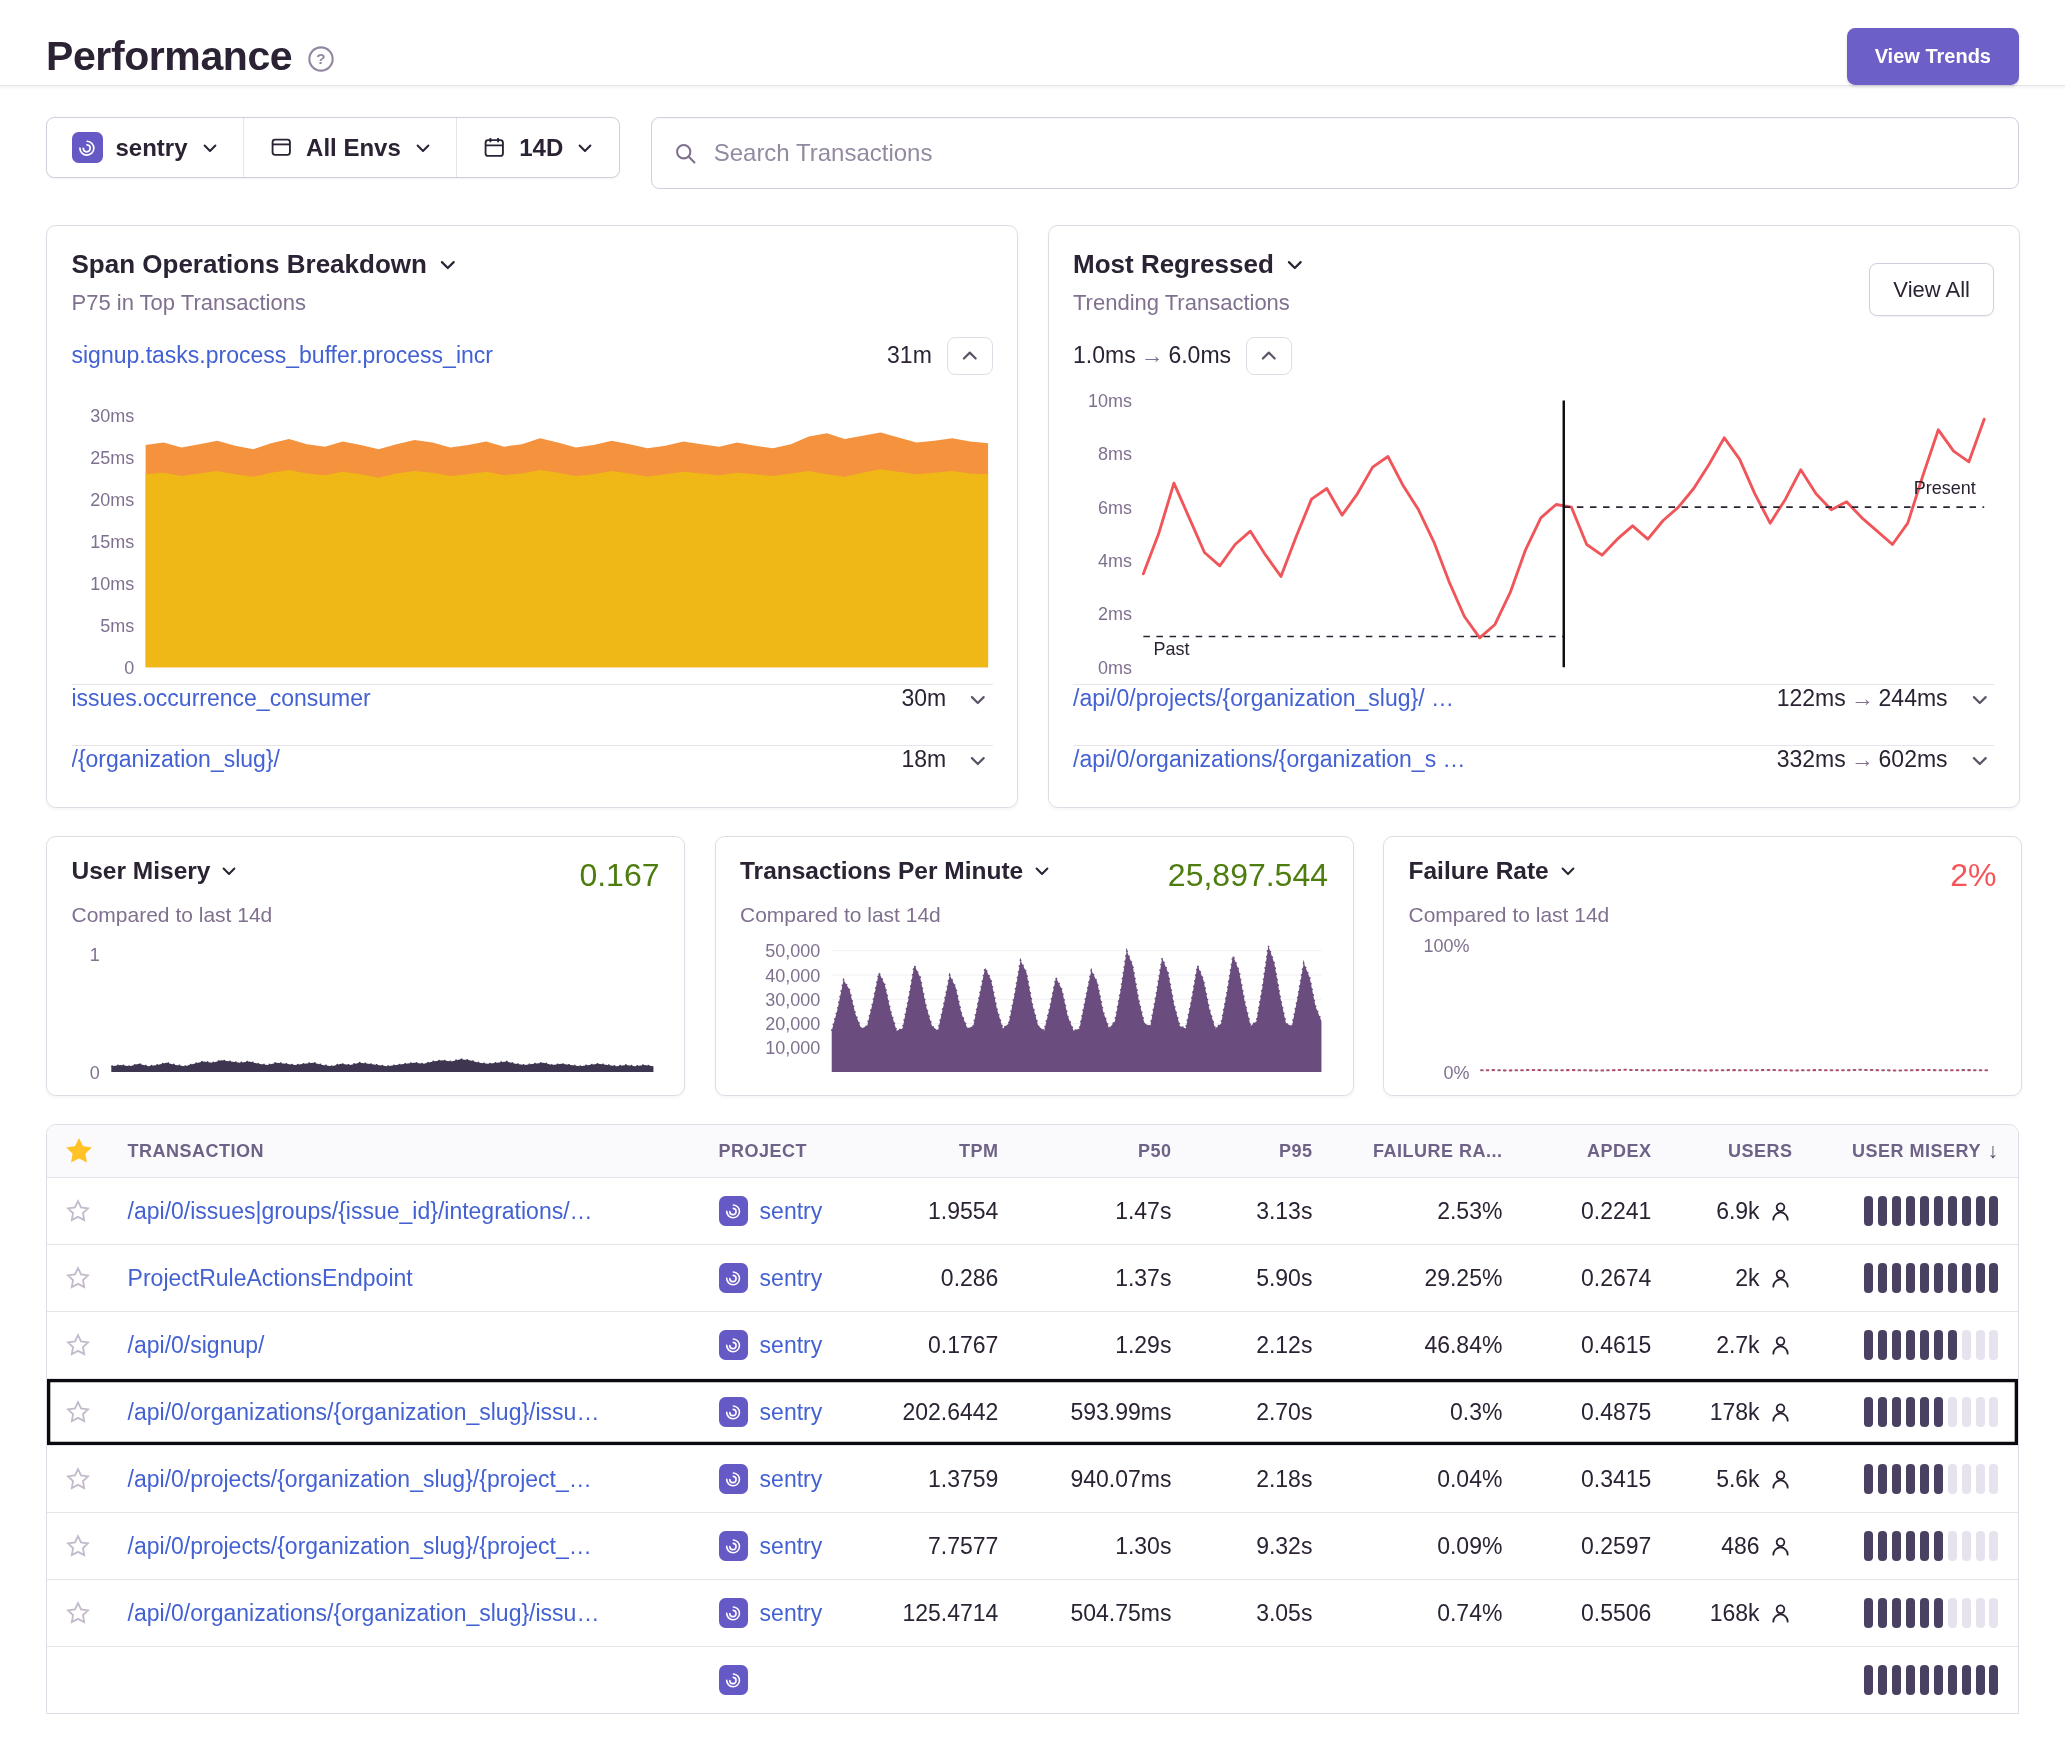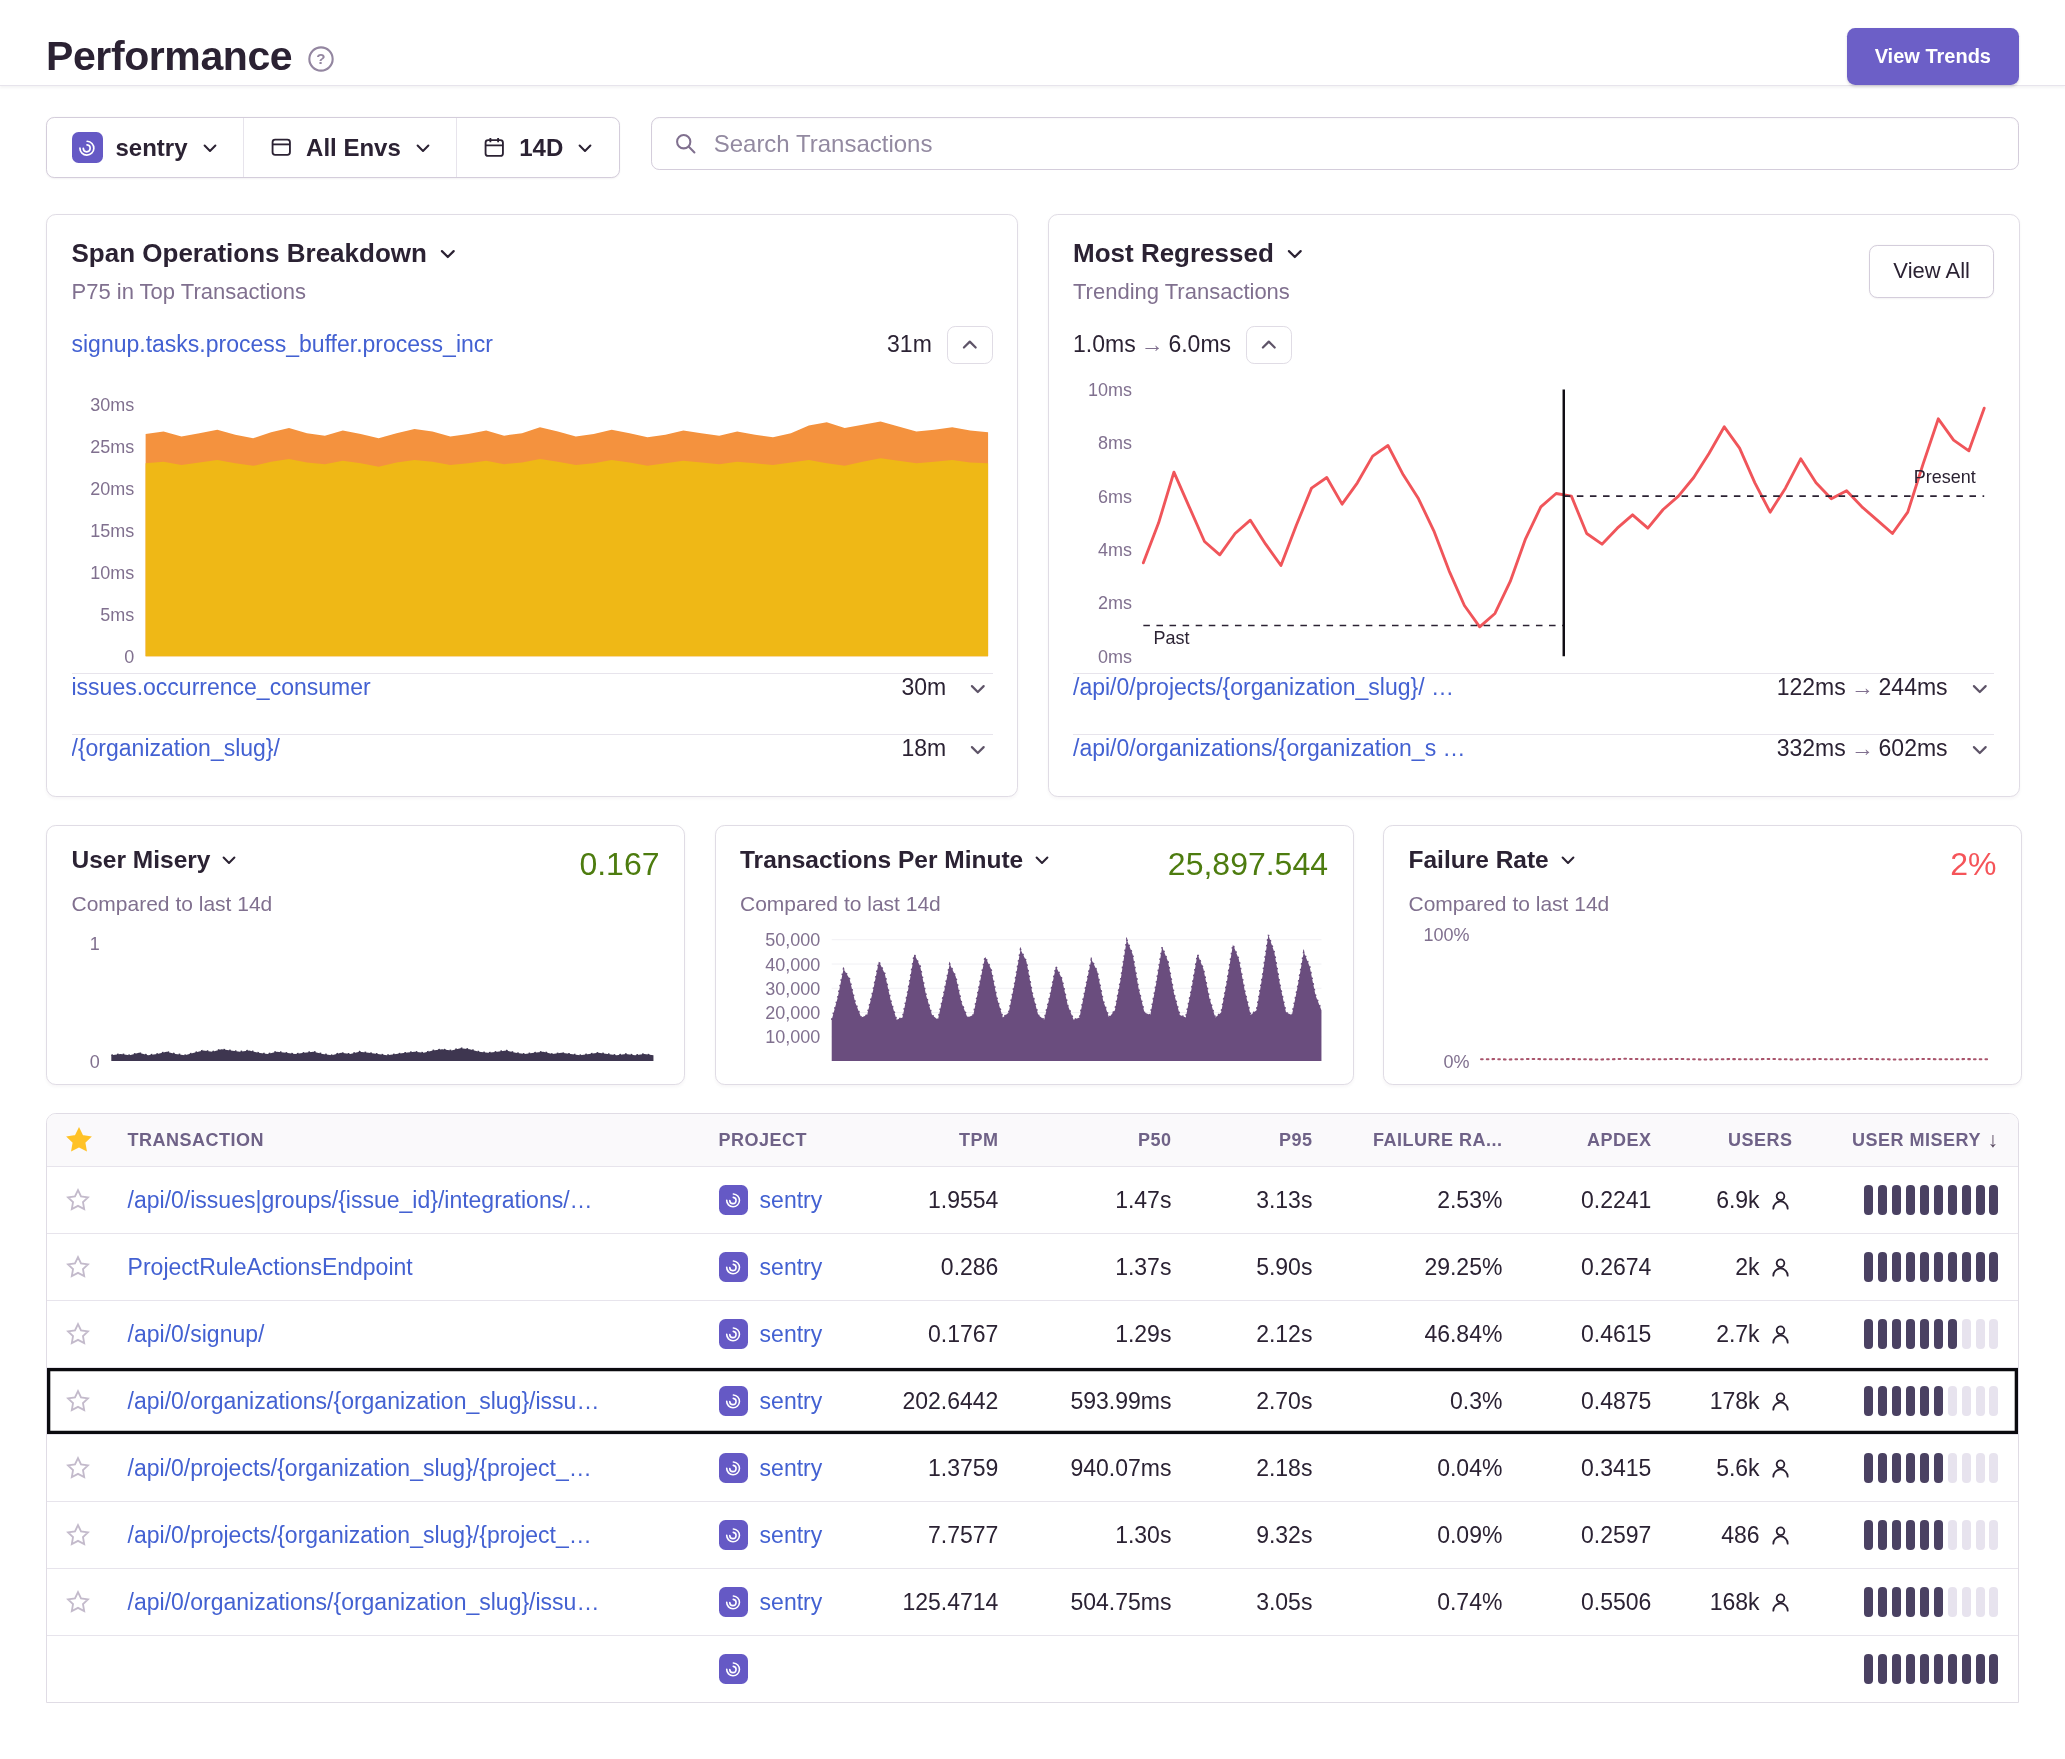--- a/index.html
+++ b/index.html
@@ -26,32 +26,32 @@
   .content { padding: 31px 46px 0; }
 
   .filter-row { display: flex; gap: 31px; }
   .filter-group { display: flex; align-items: stretch; height: 61px; background: #fff;
     border: 0.8px solid #D4CDDB; border-radius: 8.2px; box-shadow: 0 0.8px 1.6px rgba(43,34,51,.06); }
   .filter-seg { display: flex; align-items: center; gap: 13px; padding: 0 24.5px;
     background: none; border: none; font-size: 24px; font-weight: bold; color: #2B2233; }
   .filter-seg + .filter-seg { border-left: 0.8px solid #E7E4EC; }
   .proj-avatar { width: 31px; height: 31px; border-radius: 6.5px; background: #6559C5;
     display: inline-flex; align-items: center; justify-content: center; }
-  .search-box { flex: 1; display: flex; align-items: center; gap: 16.4px; height: 53px;
+  .search-box { flex: 1; display: flex; align-items: center; gap: 16.4px; height: 72px;
     border: 0.8px solid #D4CDDB; border-radius: 8.2px; padding: 0 21px; background: #fff;
     box-shadow: inset 0 0.8px 1.6px rgba(43,34,51,.04); }
   .search-box input { flex: 1; border: none; outline: none; font-size: 24px; color: #2B2233;
     font-family: "Liberation Sans", sans-serif; background: transparent; }
   .search-box input::placeholder { color: #938AA1; }
 
   
   .panels-row { display: flex; gap: 29.5px; margin-top: 36px; }
   .panel { flex: 1; height: 583px; background: #fff; border: 0.8px solid #E0DCE5; border-radius: 9.8px;
     padding: 23px 24.5px 0; box-shadow: 0 1.6px 3.3px rgba(43,34,51,.04); display: flex; flex-direction: column; }
-  .panel-head { display: flex; justify-content: space-between; align-items: center; }
+  .panel-head { display: flex; justify-content: space-between; align-items: flex-end; }
   .panel-title { font-size: 26px; font-weight: bold; display: inline-flex; align-items: center; gap: 11.5px; cursor: pointer; }
   .panel-subtitle { font-size: 22px; color: #80708F; margin-top: 9.8px; }
   .btn-secondary { background: #fff; border: 0.8px solid #D4CDDB; border-radius: 8.2px;
     font-size: 22px; font-weight: normal; color: #2B2233; padding: 12.3px 23px;
     box-shadow: 0 0.8px 1.6px rgba(43,34,51,.06); }
 
   .breakdown-expanded { display: flex; align-items: center; gap: 14.7px; margin-top: 21px; }
   .link { color: #4361D2; font-size: 23px; }
   .grow-link { flex: 1; min-width: 0; white-space: nowrap; overflow: hidden; text-overflow: ellipsis; }
   .metric { font-size: 23px; color: #2B2233; white-space: nowrap; }

